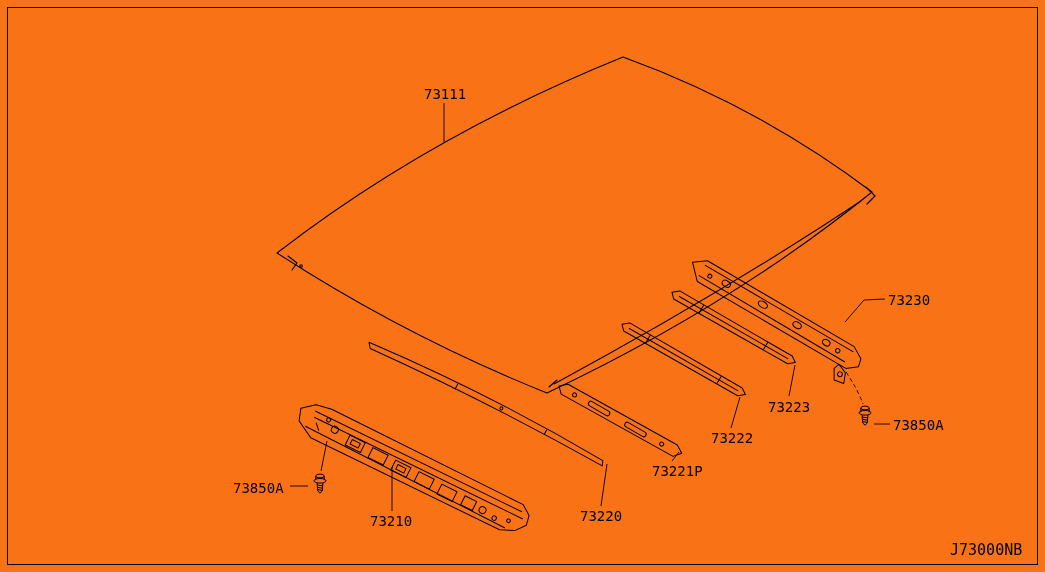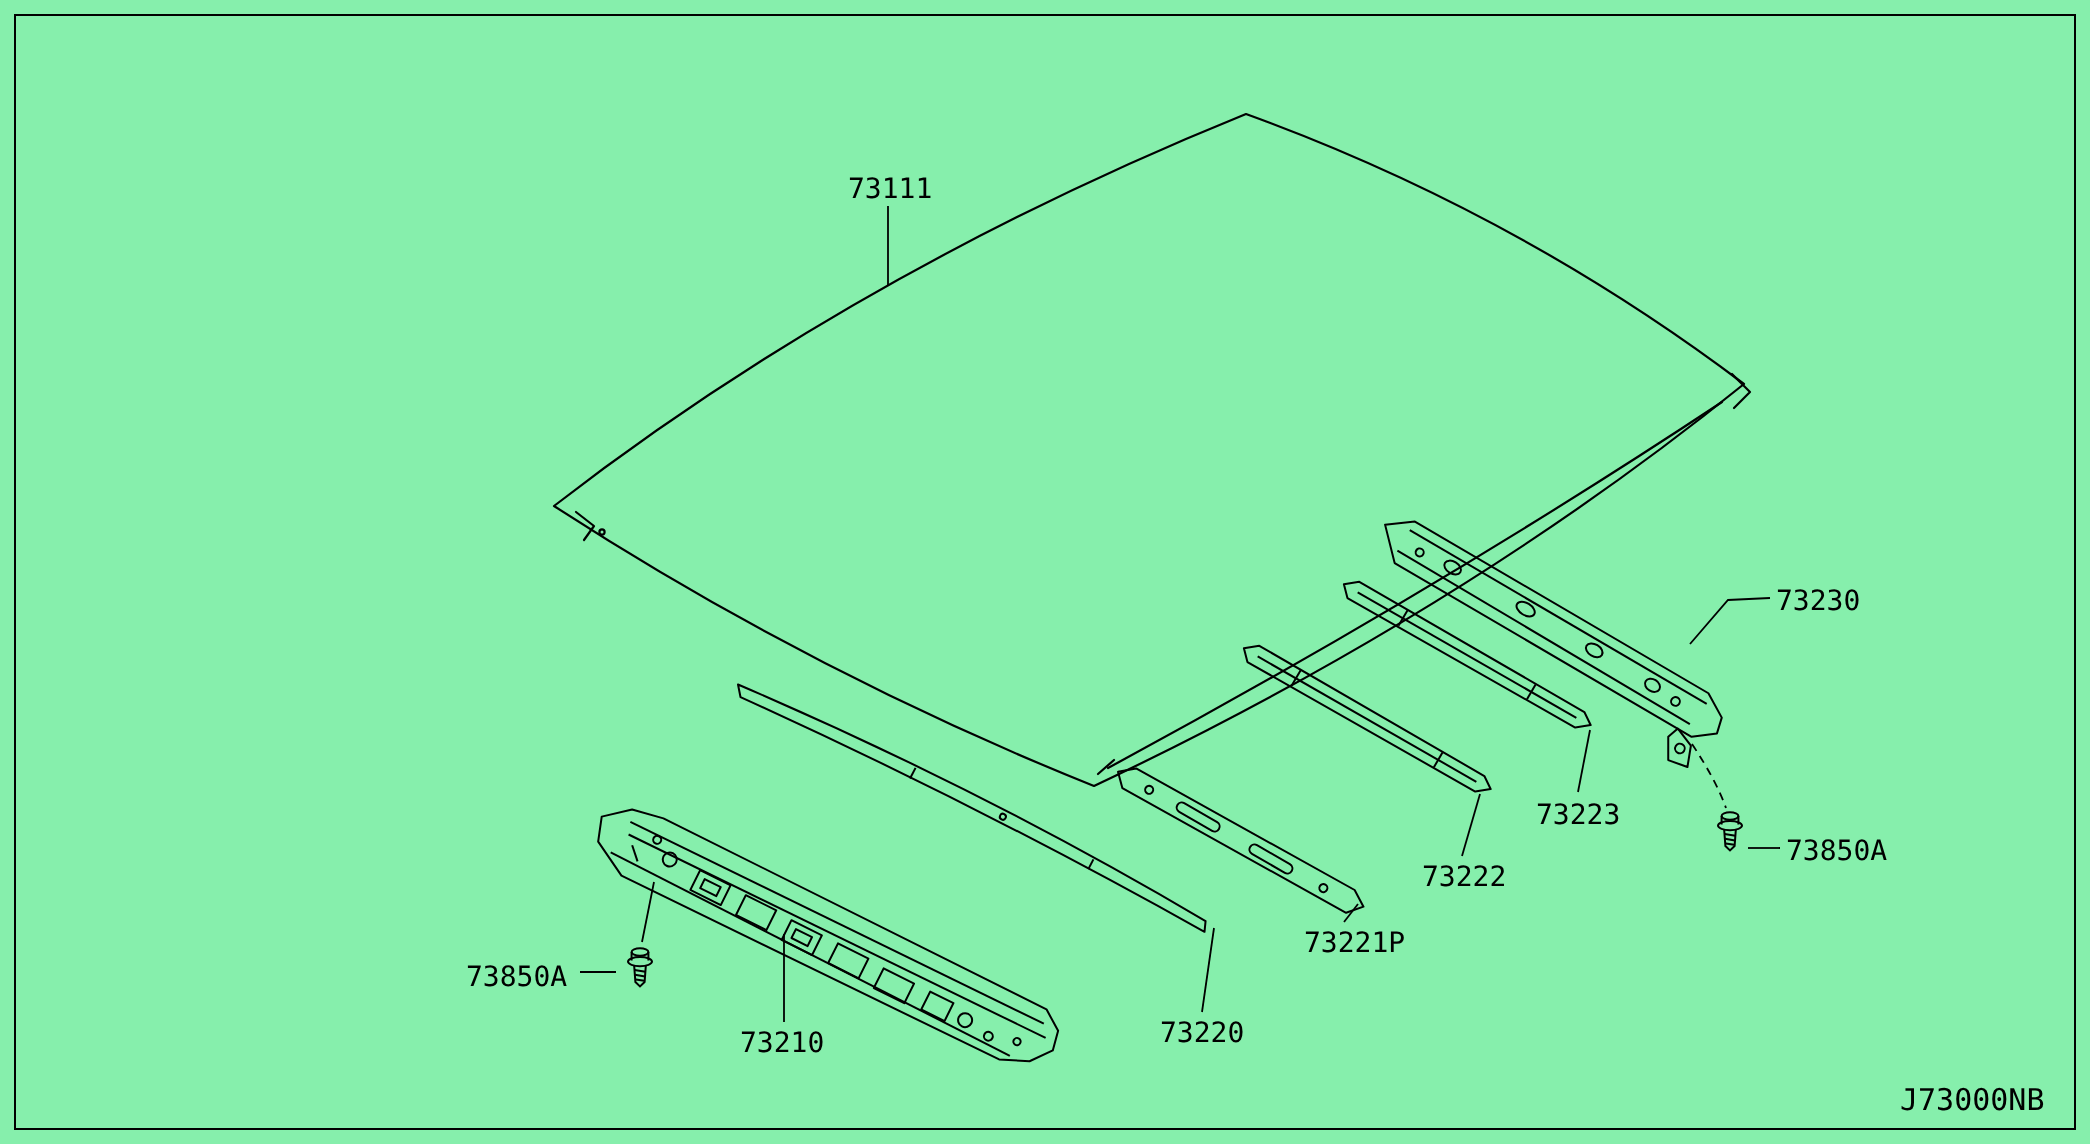--- a/index.html
+++ b/index.html
@@ -1,18 +1,18 @@
 <!DOCTYPE html>
 <html><head>
 <meta charset="utf-8">
 <style>
   html,body{margin:0;padding:0;background:#fff;}
   body{width:1045px;height:572px;position:relative;overflow:hidden;
        font-family:"DejaVu Sans Mono","Liberation Mono",monospace;}
-  .page{position:absolute;inset:0;background:#86efac;padding-left:12px;}
+  .page{position:absolute;inset:0;background:#f97316;padding-left:12px;}
   svg{position:absolute;left:0;top:0;}
   svg text{font-family:"DejaVu Sans Mono","Liberation Mono",monospace;
            font-size:14px;fill:#000;letter-spacing:0px;}
   svg text.code{font-size:15px;}
 </style>
 </head>
 <body>
 
 <div class="page">
 <svg width="1045" height="572" viewBox="0 0 1045 572">

